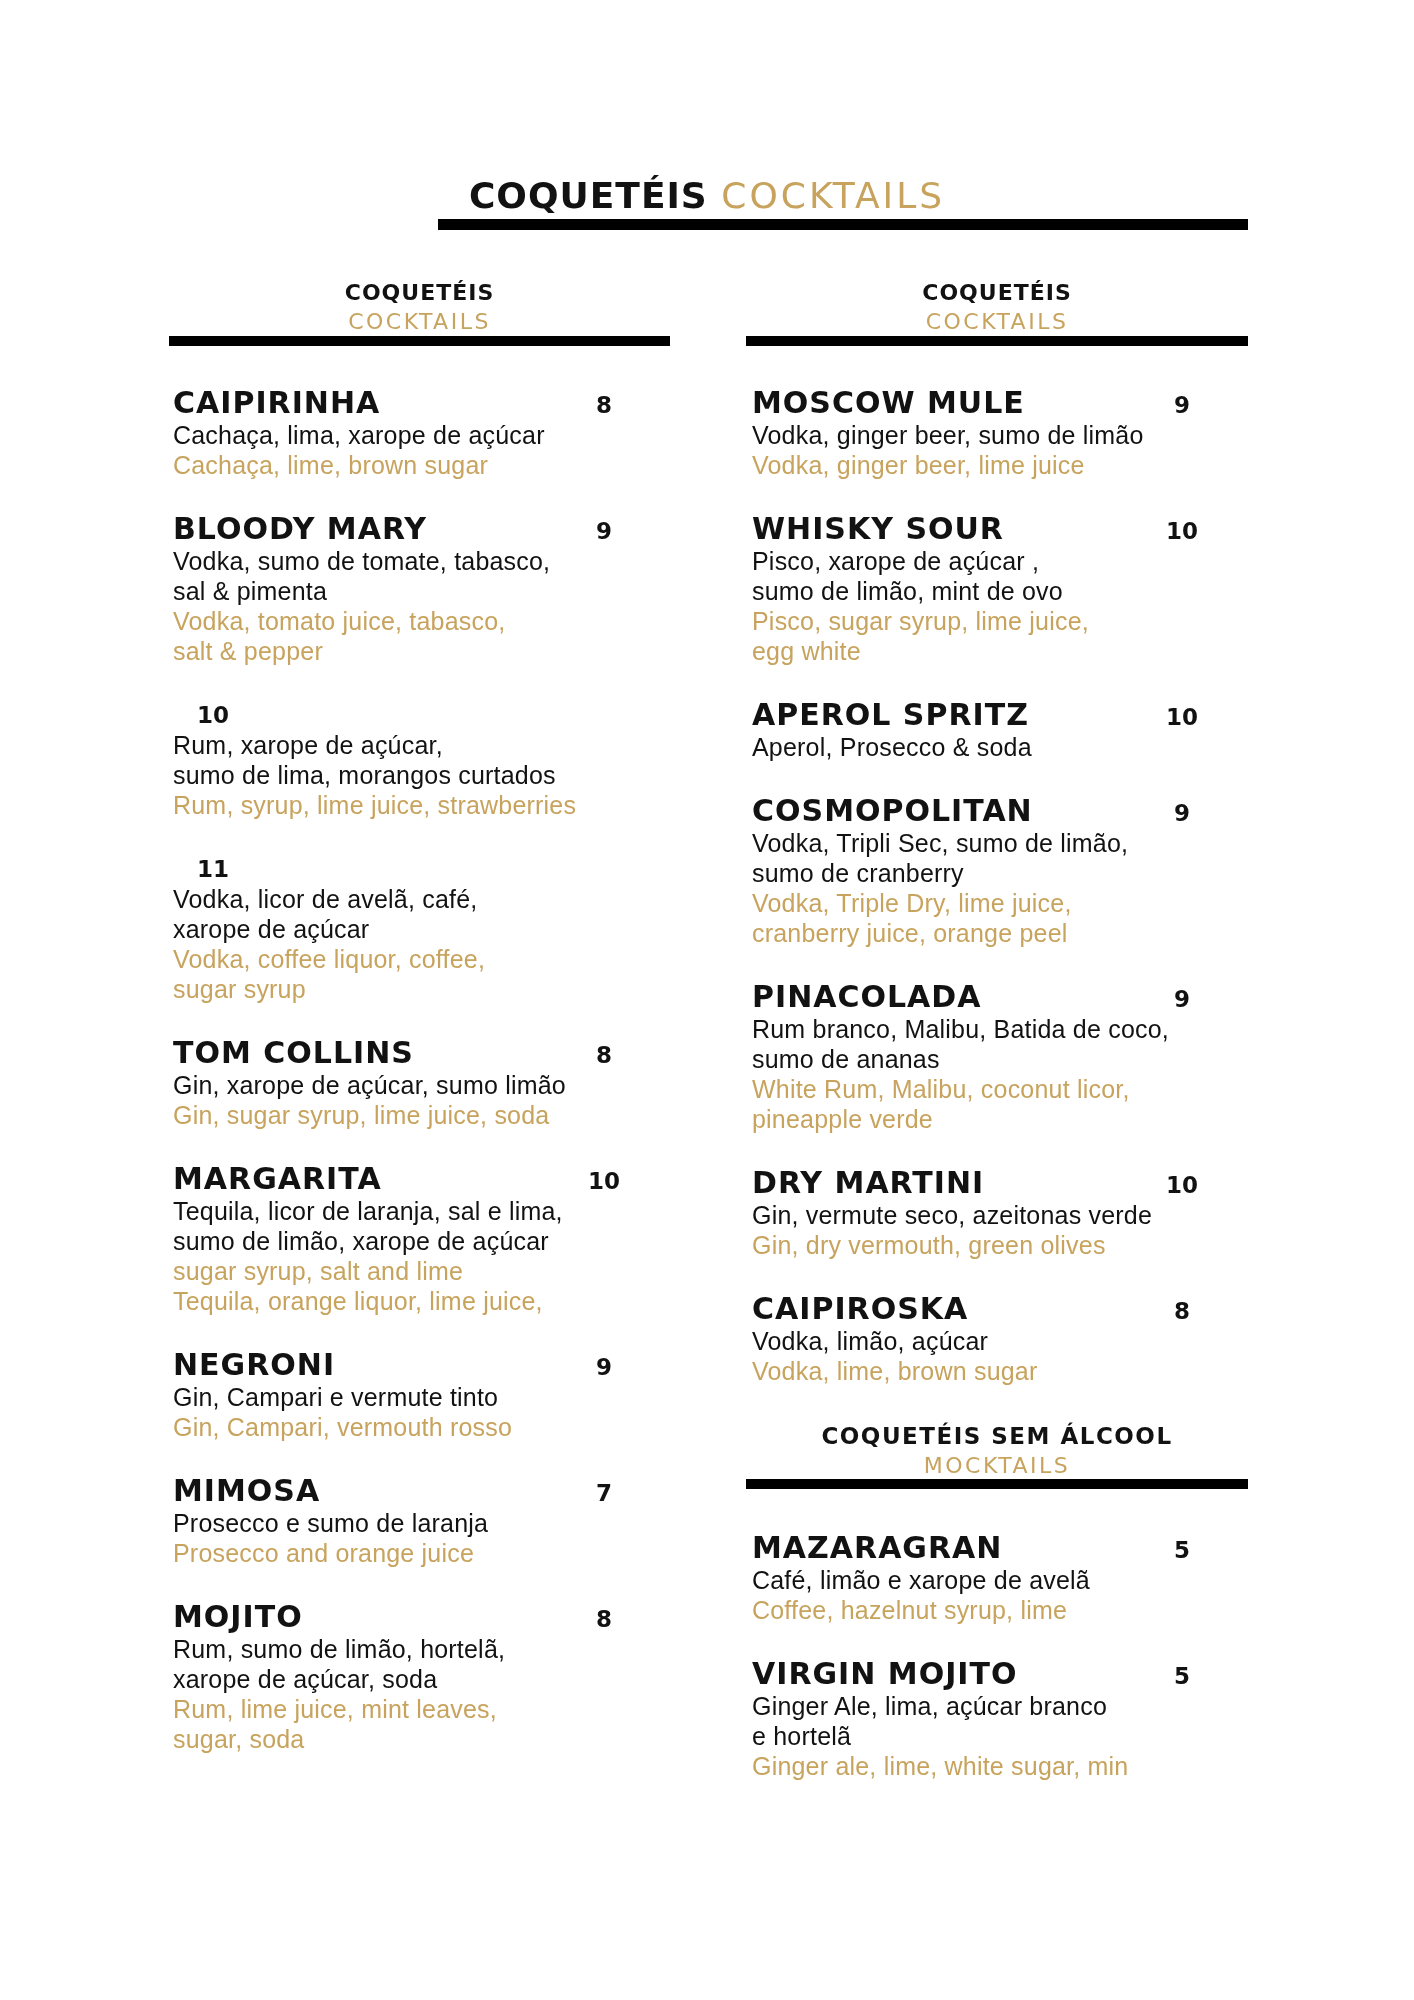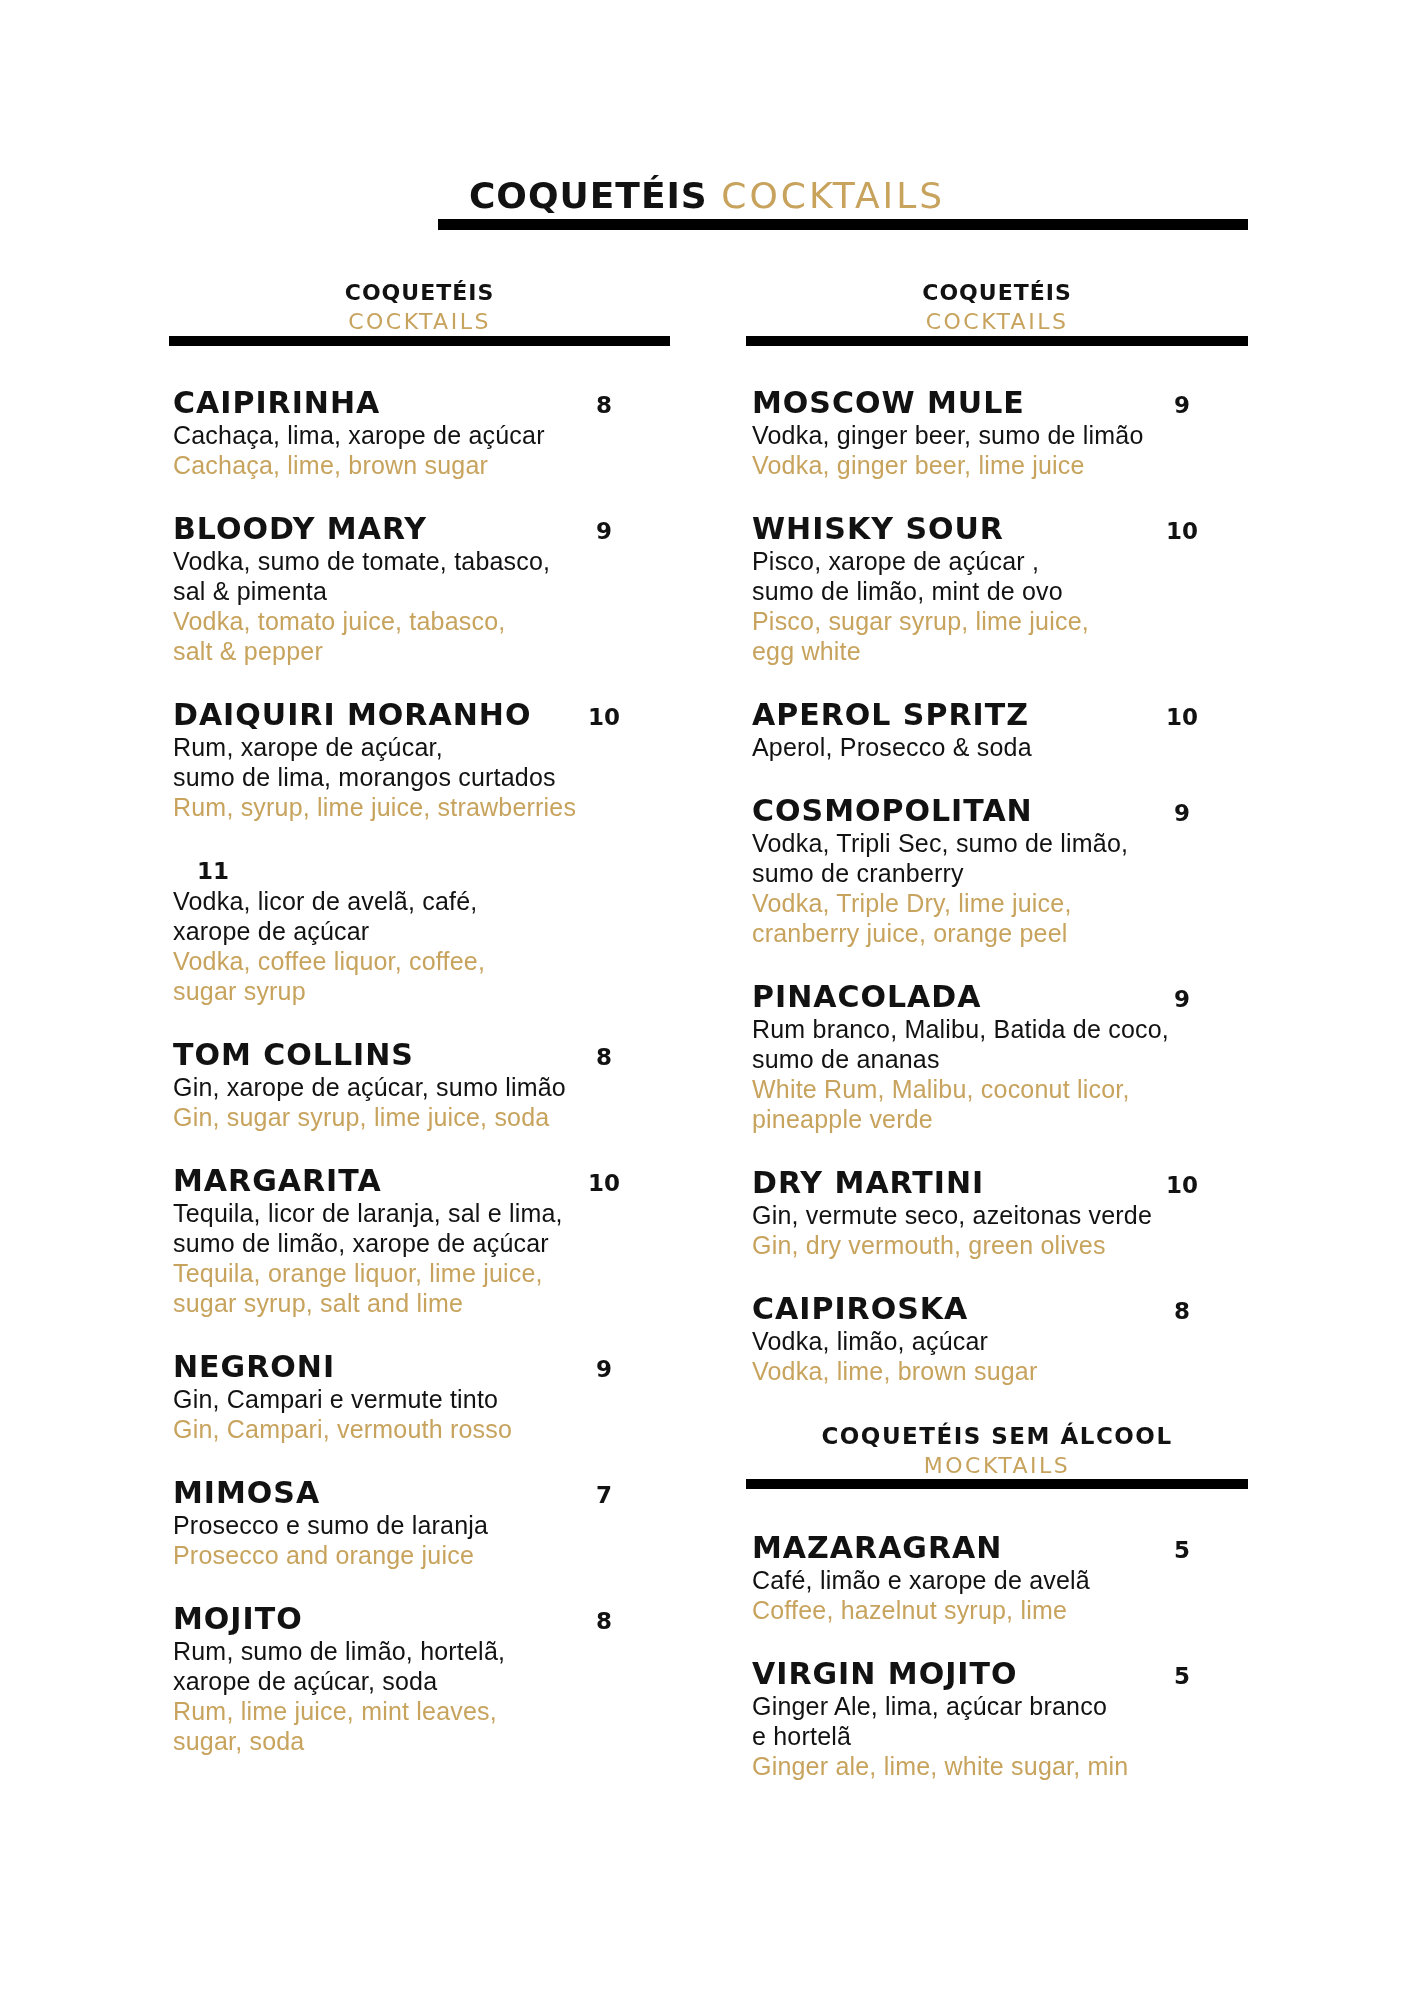--- a/index.html
+++ b/index.html
@@ -105,21 +105,20 @@
         <span class="item-price">9</span>
       </div>
       <div class="line">Vodka, sumo de tomate, tabasco,</div>
       <div class="line">sal &amp; pimenta</div>
       <div class="line gold-line">Vodka, tomato juice, tabasco,</div>
       <div class="line gold-line">salt &amp; pepper</div>
     </article>
 
     <article class="item">
       <div class="item-head">
-        <h2 class="item-name">DAIQUIRI MORANHO</h2>
         <span class="item-price">10</span>
       </div>
       <div class="line">Rum, xarope de açúcar,</div>
       <div class="line">sumo de lima, morangos curtados</div>
       <div class="line gold-line">Rum, syrup, lime juice, strawberries</div>
     </article>
 
     <article class="item">
       <div class="item-head">
         <span class="item-price">11</span>
@@ -139,22 +138,22 @@
       <div class="line gold-line">Gin, sugar syrup, lime juice, soda</div>
     </article>
 
     <article class="item">
       <div class="item-head">
         <h2 class="item-name">MARGARITA</h2>
         <span class="item-price">10</span>
       </div>
       <div class="line">Tequila, licor de laranja, sal e lima,</div>
       <div class="line">sumo de limão, xarope de açúcar</div>
+      <div class="line gold-line">sugar syrup, salt and lime</div>
       <div class="line gold-line">Tequila, orange liquor, lime juice,</div>
-      <div class="line gold-line">sugar syrup, salt and lime</div>
     </article>
 
     <article class="item">
       <div class="item-head">
         <h2 class="item-name">NEGRONI</h2>
         <span class="item-price">9</span>
       </div>
       <div class="line">Gin, Campari e vermute tinto</div>
       <div class="line gold-line">Gin, Campari, vermouth rosso</div>
     </article>

